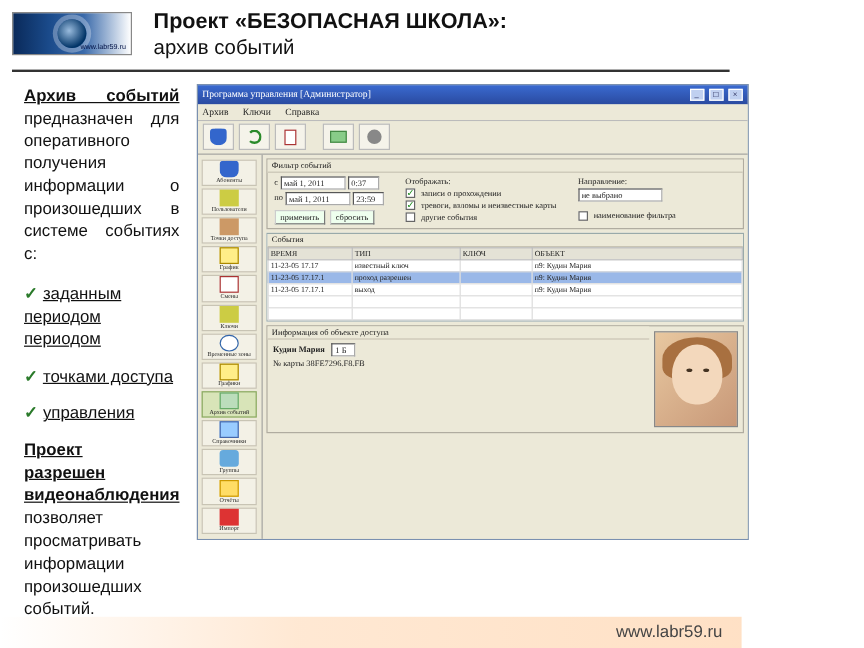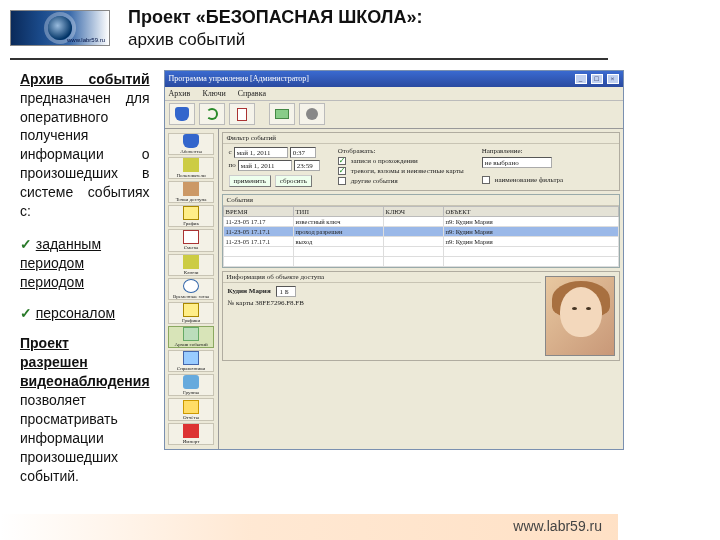--- a/index.html
+++ b/index.html
@@ -91,21 +91,22 @@
   </div>
   <div class="hr"></div>
 
   <div class="body">
     <div class="left">
       <p>
         <b class="u">Архив событий</b><span> предназначен для оперативного получения информации о произошедших в системе событиях с:</span>
       </p>
       <div class="bullets">
         <div><span class="chk">✓</span><span class="u">заданным периодом периодом</span></div>
-        <div><span class="chk">✓</span><span class="u">персоналом</span></div>
+        <div><span class="chk">✓</span><span class="u">точками доступа</span></div>
+        <div><span class="chk">✓</span><span class="u">управления</span></div>
       </div>
       <p>
         <span class="u"><b>Проект</b></span><br>
         <b class="u">разрешен видеонаблюдения</b><span> позволяет просматривать информации произошедших событий.</span>
       </p>
     </div>
 
     <div class="right">
       <div class="appwin">
         <div class="titlebar">

